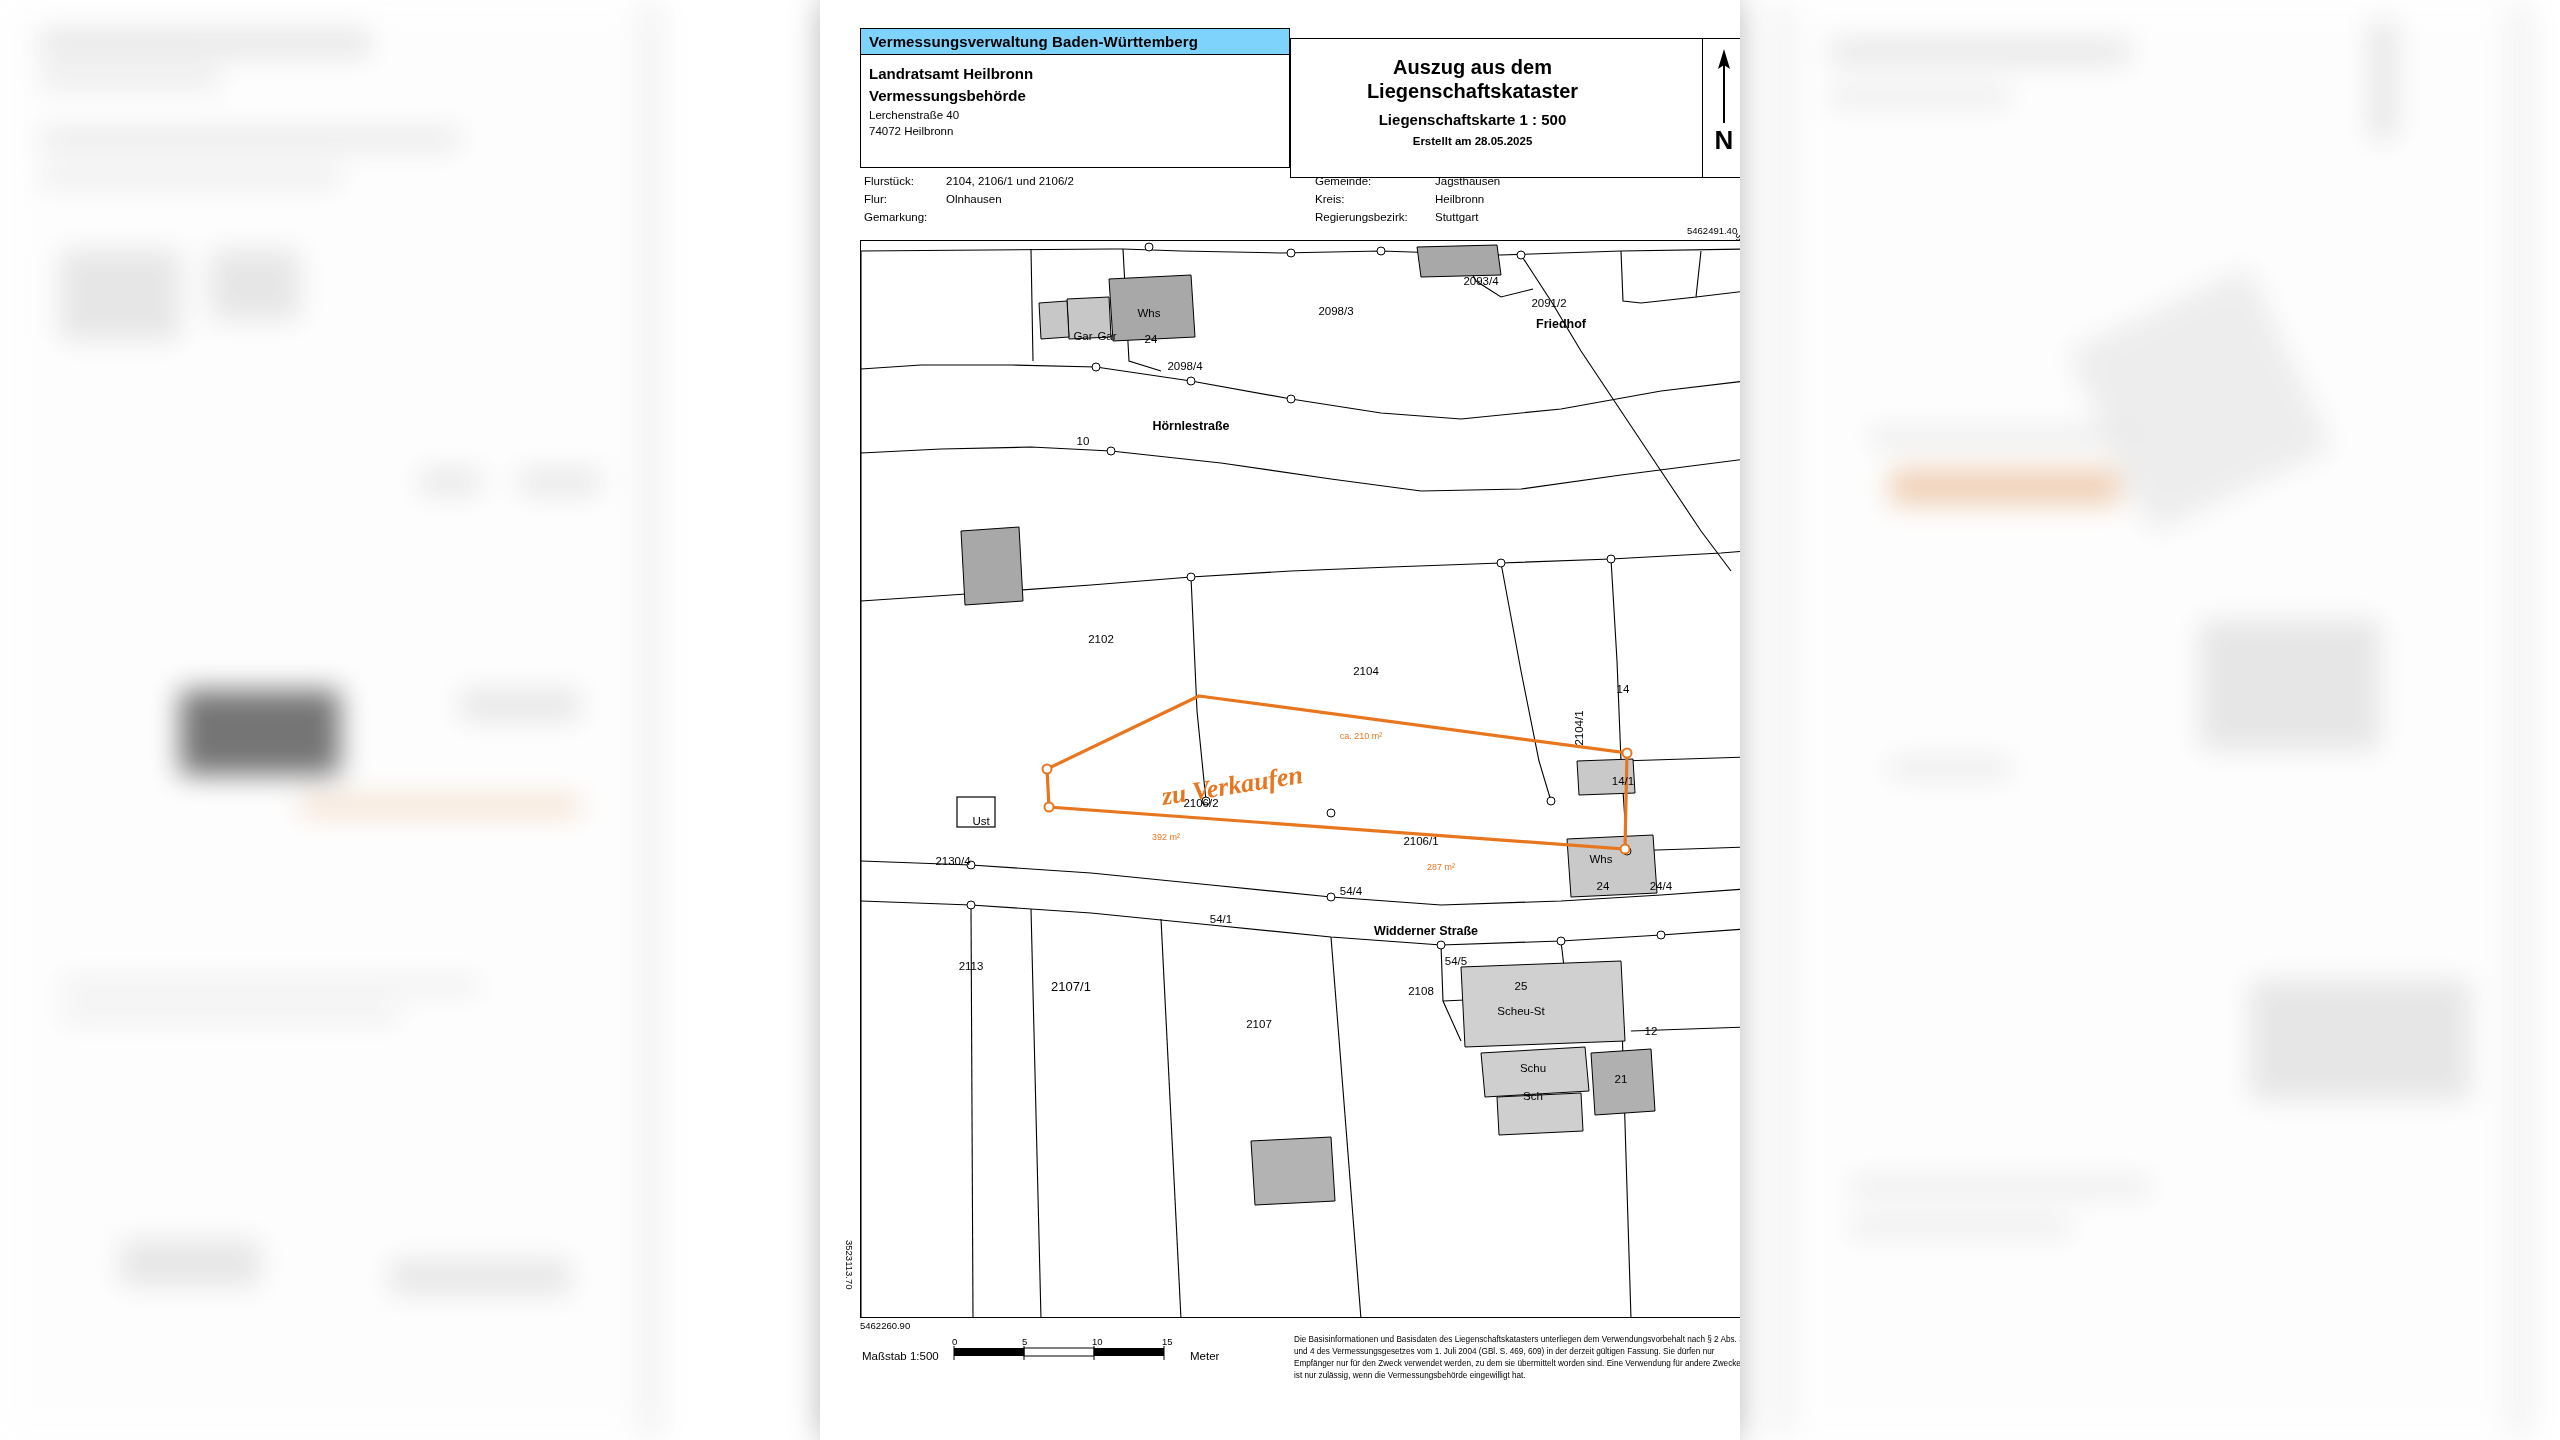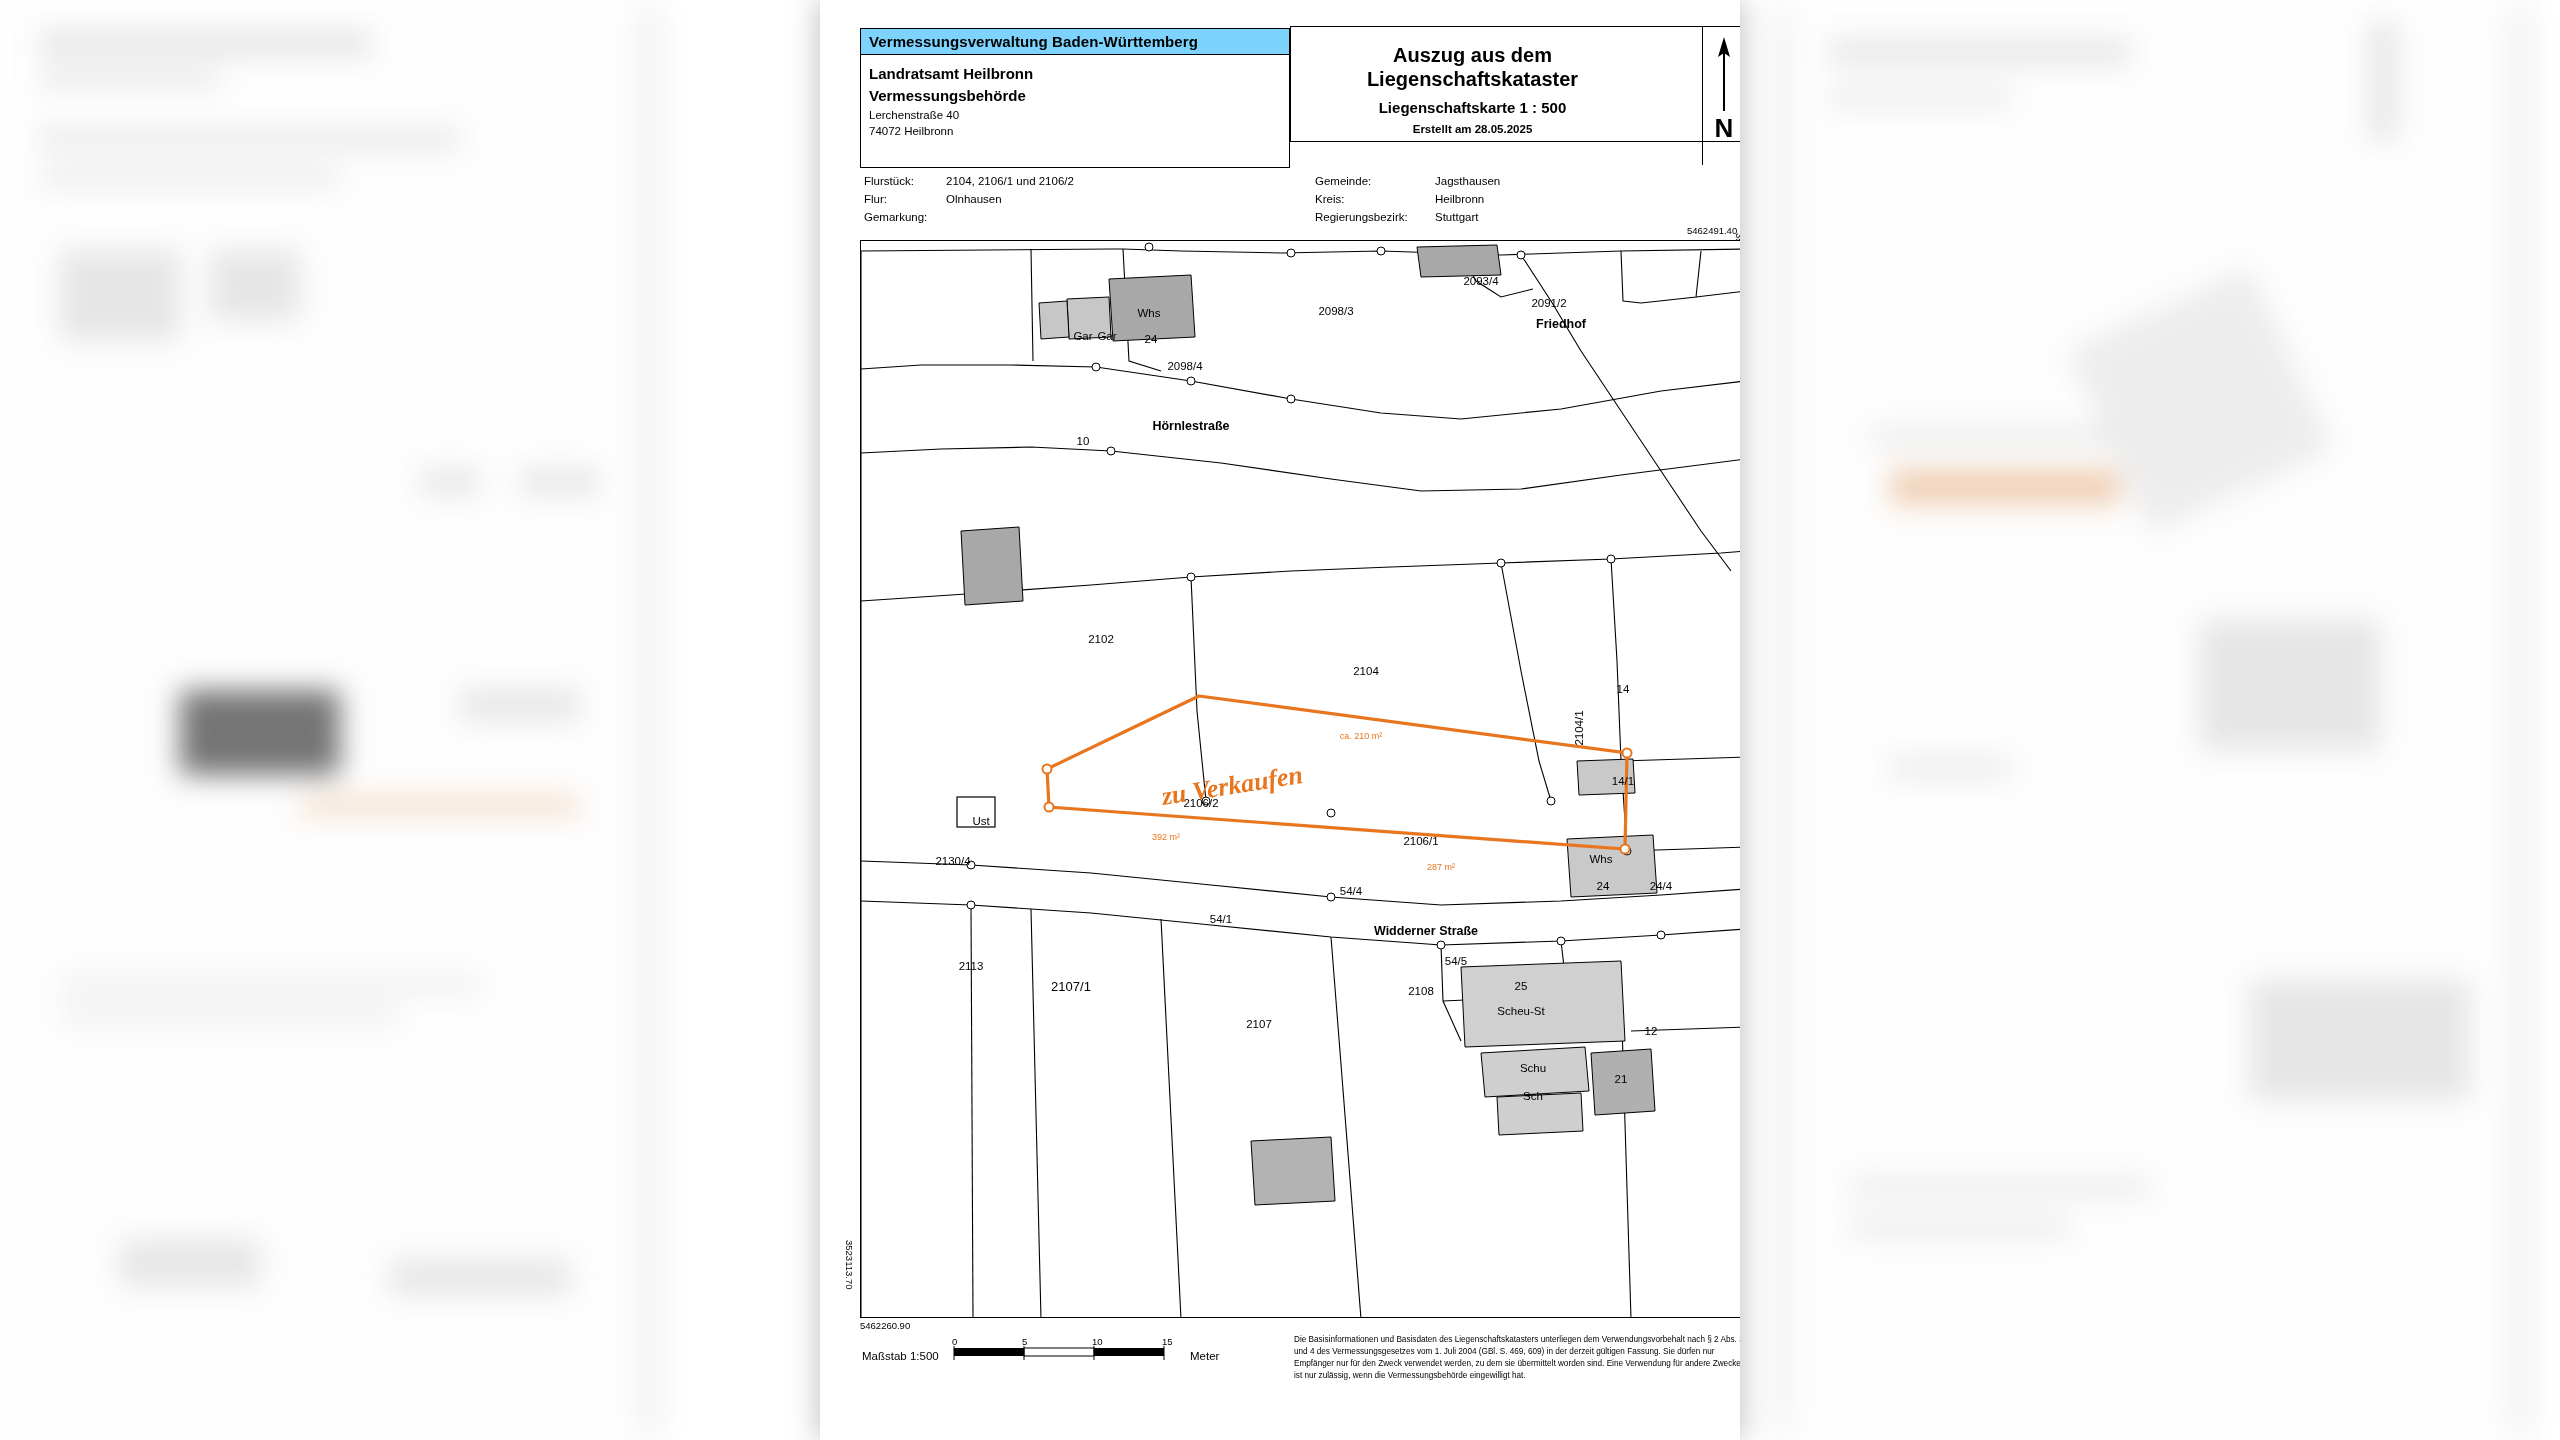--- a/index.html
+++ b/index.html
@@ -59,21 +59,21 @@
     background: #ffffff;
   }
 
   
   .hdr-box {
     position: absolute;
     border: 1.6px solid #000;
     box-sizing: border-box;
   }
   .hdr-left  { left: 18px;  top: 10px;  width: 430px; height: 140px; }
-  .hdr-mid   { left: 448px; top: 8px;  width: 455px; height: 116px; }
+  .hdr-mid   { left: 448px; top: 20px;  width: 455px; height: 140px; }
   .hdr-band {
     position: absolute;
     left: 0; top: 0; right: 0; height: 26px;
     background: #7dd3fc;
     border-bottom: 1.4px solid #000;
     box-sizing: border-box;
     display: flex; align-items: center;
     padding-left: 8px;
     font-size: 15px;
     font-weight: bold;

